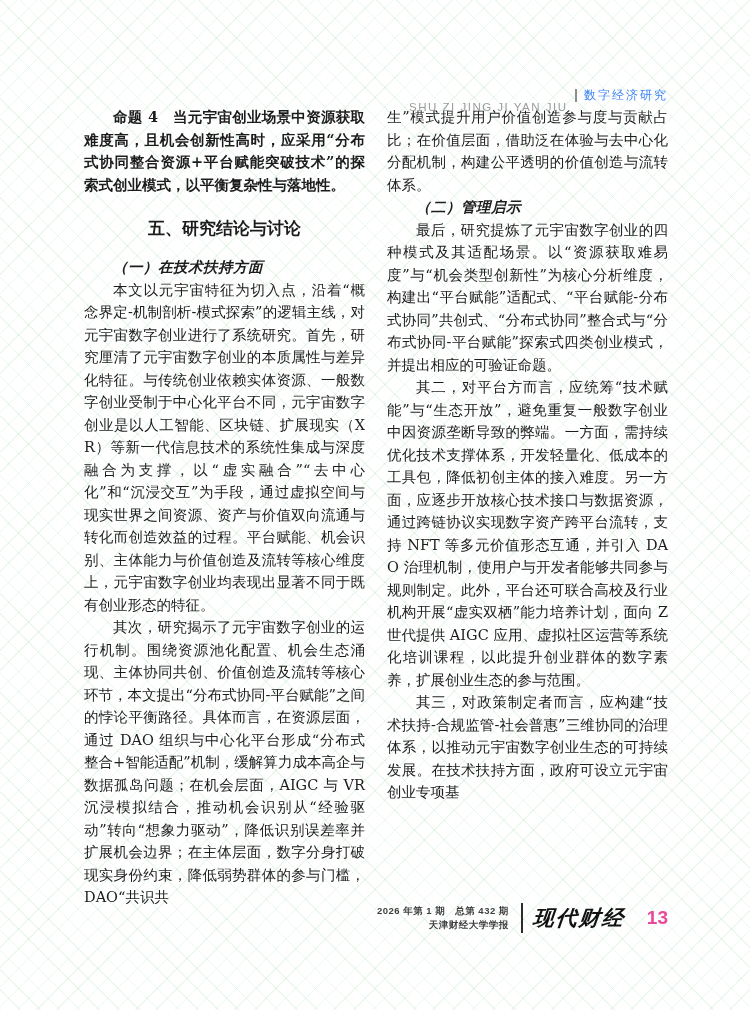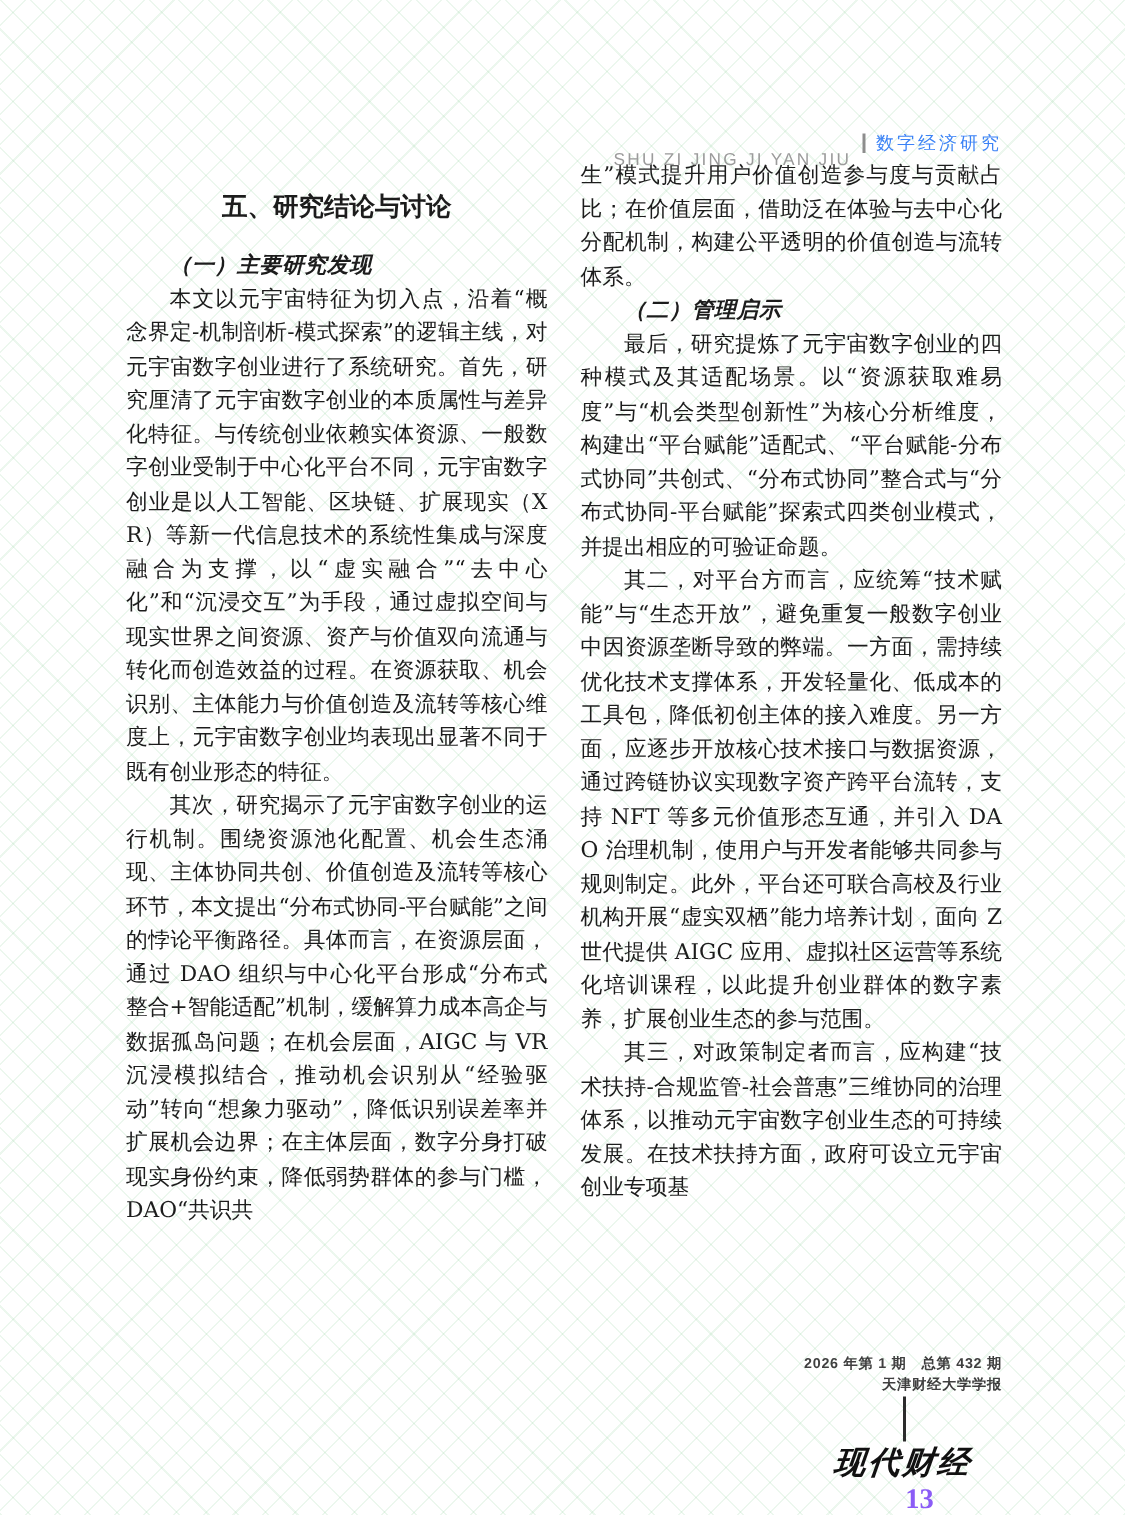--- a/index.html
+++ b/index.html
@@ -38,54 +38,55 @@
   }
   .para.noindent{text-indent:0;}
   .para.proposition{font-weight:bold;}
   .para.heading{
     text-align:center;text-indent:0;font-weight:bold;
     font-size:17px;line-height:24px;margin:20px 0 16px 0;
   }
   .para.subheading{font-style:italic;font-weight:bold;letter-spacing:0.5px;}
   .page-footer{
     position:absolute;right:82px;top:903px;z-index:2;
-    display:flex;align-items:center;flex-direction:column;
+    display:flex;align-items:center;
   }
   .issue-block{
     text-align:right;color:#3f3f3f;
     font-size:9.5px;line-height:14px;letter-spacing:0.5px;
     font-family:"Liberation Sans","DejaVu Sans",sans-serif;font-weight:bold;
   }
   .footer-divider{width:2px;height:30px;background:#2c2c2c;margin:0 10px 0 12px;}
   .journal-logo{
     font-size:21px;font-weight:bold;font-style:italic;
     letter-spacing:2px;color:#111;transform:skewX(-6deg);
     font-family:"DejaVu Serif","Liberation Serif",serif;
   }
   .page-number{
-    font-size:19px;font-weight:bold;color:#8b5cf6;margin-left:22px;
-    font-family:Liberation Serif, serif;
+    font-size:19px;font-weight:bold;color:#ec4899;margin-left:22px;
+    font-family:Liberation Sans, sans-serif;
   }
 </style>
 </head>
 <body>
 
 <div class="page">
 
   <div class="running-head">
     <span class="pinyin">SHU ZI JING JI YAN JIU</span>
     <span class="divider"></span>
     <span class="section">数字经济研究</span>
   </div>
 
   <div class="columns">
     <div class="col">
+        <p class="para proposition">命题 4　当元宇宙创业场景中资源获取难度高，且机会创新性高时，应采用“分布式协同整合资源+平台赋能突破技术”的探索式创业模式，以平衡复杂性与落地性。</p>
         <p class="para heading">五、研究结论与讨论</p>
-        <p class="para subheading">（一）主要研究发现</p>
-        <p class="para body">本文以元宇宙特征为切入点，沿着“概念界定-机制剖析-模式探索”的逻辑主线，对元宇宙数字创业进行了系统研究。首先，研究厘清了元宇宙数字创业的本质属性与差异化特征。与传统创业依赖实体资源、一般数字创业受制于中心化平台不同，元宇宙数字创业是以人工智能、区块链、扩展现实（XR）等新一代信息技术的系统性集成与深度融合为支撑，以“虚实融合”“去中心化”和“沉浸交互”为手段，通过虚拟空间与现实世界之间资源、资产与价值双向流通与转化而创造效益的过程。在资源获取、机会识别、主体能力与价值创造及流转等核心维度上，元宇宙数字创业均表现出显著不同于既有创业形态的特征。</p>
+        <p class="para subheading">（一）在技术扶持方面</p>
+        <p class="para body">本文以元宇宙特征为切入点，沿着“概念界定-机制剖析-模式探索”的逻辑主线，对元宇宙数字创业进行了系统研究。首先，研究厘清了元宇宙数字创业的本质属性与差异化特征。与传统创业依赖实体资源、一般数字创业受制于中心化平台不同，元宇宙数字创业是以人工智能、区块链、扩展现实（XR）等新一代信息技术的系统性集成与深度融合为支撑，以“虚实融合”“去中心化”和“沉浸交互”为手段，通过虚拟空间与现实世界之间资源、资产与价值双向流通与转化而创造效益的过程。平台赋能、机会识别、主体能力与价值创造及流转等核心维度上，元宇宙数字创业均表现出显著不同于既有创业形态的特征。</p>
         <p class="para body">其次，研究揭示了元宇宙数字创业的运行机制。围绕资源池化配置、机会生态涌现、主体协同共创、价值创造及流转等核心环节，本文提出“分布式协同-平台赋能”之间的悖论平衡路径。具体而言，在资源层面，通过 DAO 组织与中心化平台形成“分布式整合+智能适配”机制，缓解算力成本高企与数据孤岛问题；在机会层面，AIGC 与 VR 沉浸模拟结合，推动机会识别从“经验驱动”转向“想象力驱动”，降低识别误差率并扩展机会边界；在主体层面，数字分身打破现实身份约束，降低弱势群体的参与门槛，DAO“共识共</p>
       </div>
     <div class="col">
         <p class="para noindent">生”模式提升用户价值创造参与度与贡献占比；在价值层面，借助泛在体验与去中心化分配机制，构建公平透明的价值创造与流转体系。</p>
         <p class="para subheading">（二）管理启示</p>
         <p class="para body">最后，研究提炼了元宇宙数字创业的四种模式及其适配场景。以“资源获取难易度”与“机会类型创新性”为核心分析维度，构建出“平台赋能”适配式、“平台赋能-分布式协同”共创式、“分布式协同”整合式与“分布式协同-平台赋能”探索式四类创业模式，并提出相应的可验证命题。</p>
         <p class="para body">其二，对平台方而言，应统筹“技术赋能”与“生态开放”，避免重复一般数字创业中因资源垄断导致的弊端。一方面，需持续优化技术支撑体系，开发轻量化、低成本的工具包，降低初创主体的接入难度。另一方面，应逐步开放核心技术接口与数据资源，通过跨链协议实现数字资产跨平台流转，支持 NFT 等多元价值形态互通，并引入 DAO 治理机制，使用户与开发者能够共同参与规则制定。此外，平台还可联合高校及行业机构开展“虚实双栖”能力培养计划，面向 Z 世代提供 AIGC 应用、虚拟社区运营等系统化培训课程，以此提升创业群体的数字素养，扩展创业生态的参与范围。</p>
         <p class="para body">其三，对政策制定者而言，应构建“技术扶持-合规监管-社会普惠”三维协同的治理体系，以推动元宇宙数字创业生态的可持续发展。在技术扶持方面，政府可设立元宇宙创业专项基</p>
       </div>
   </div>

